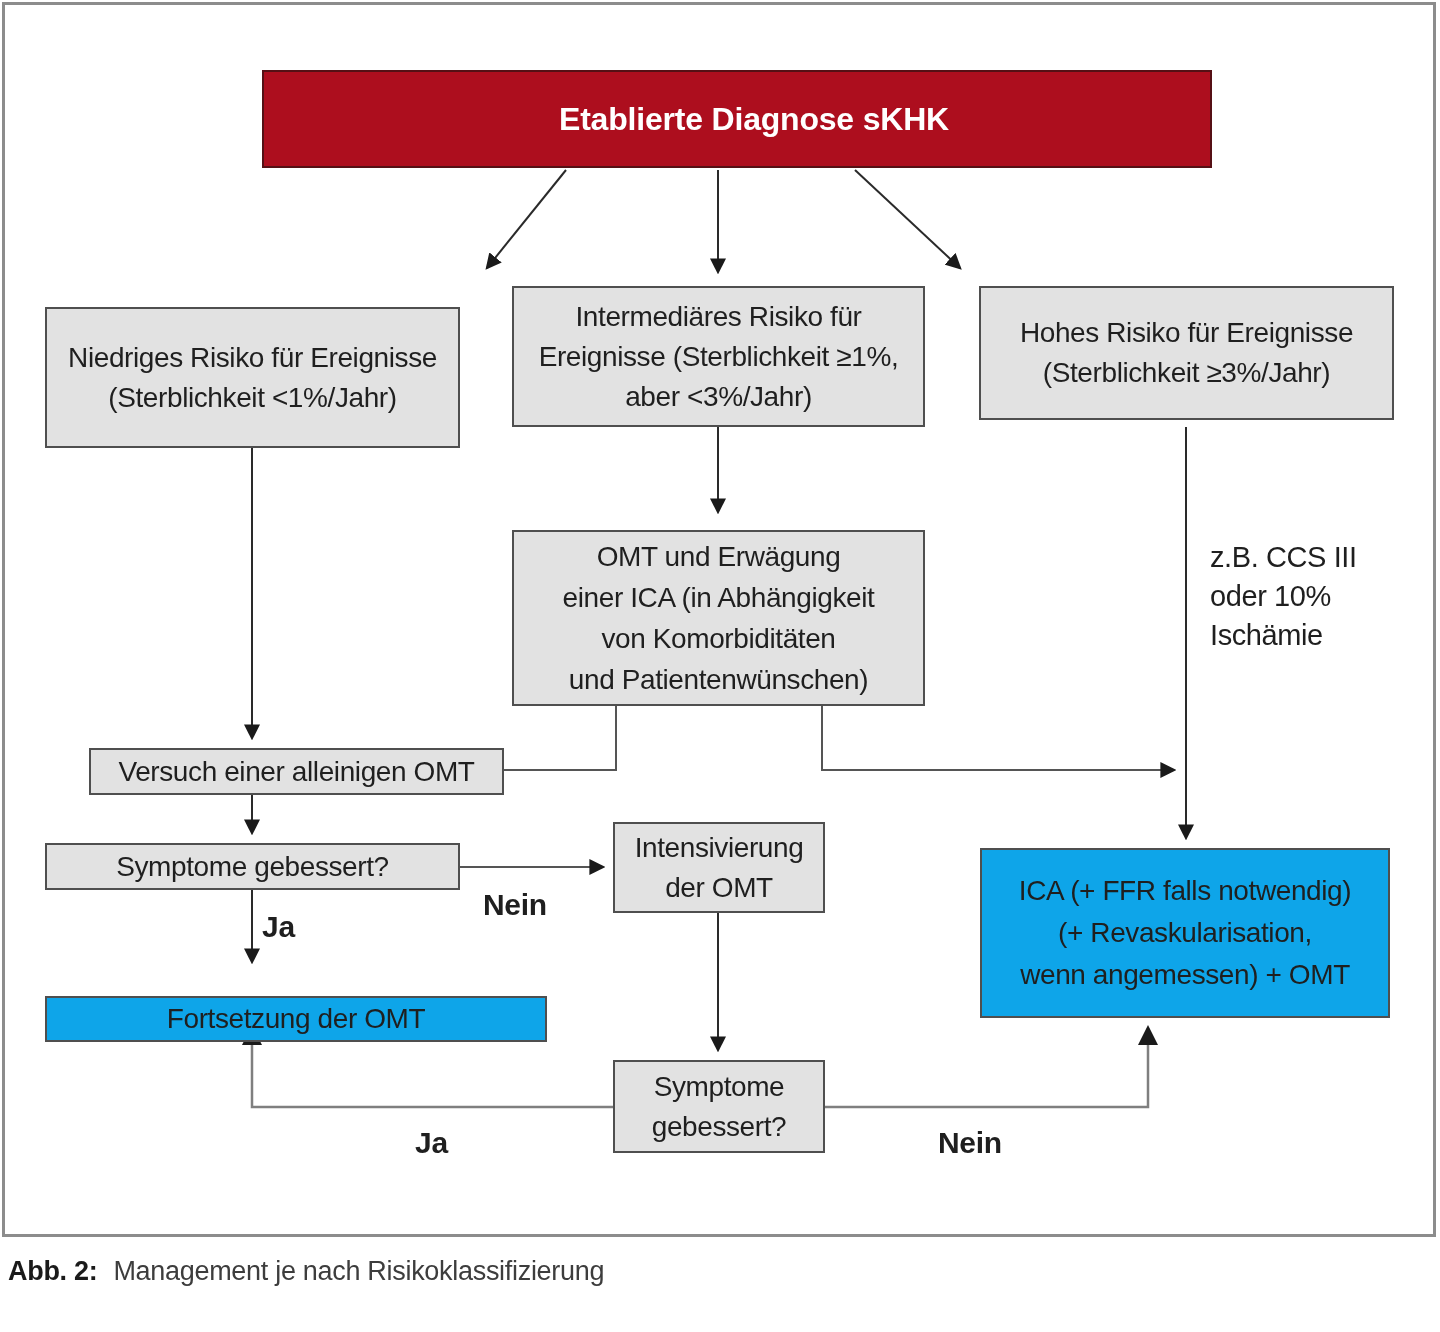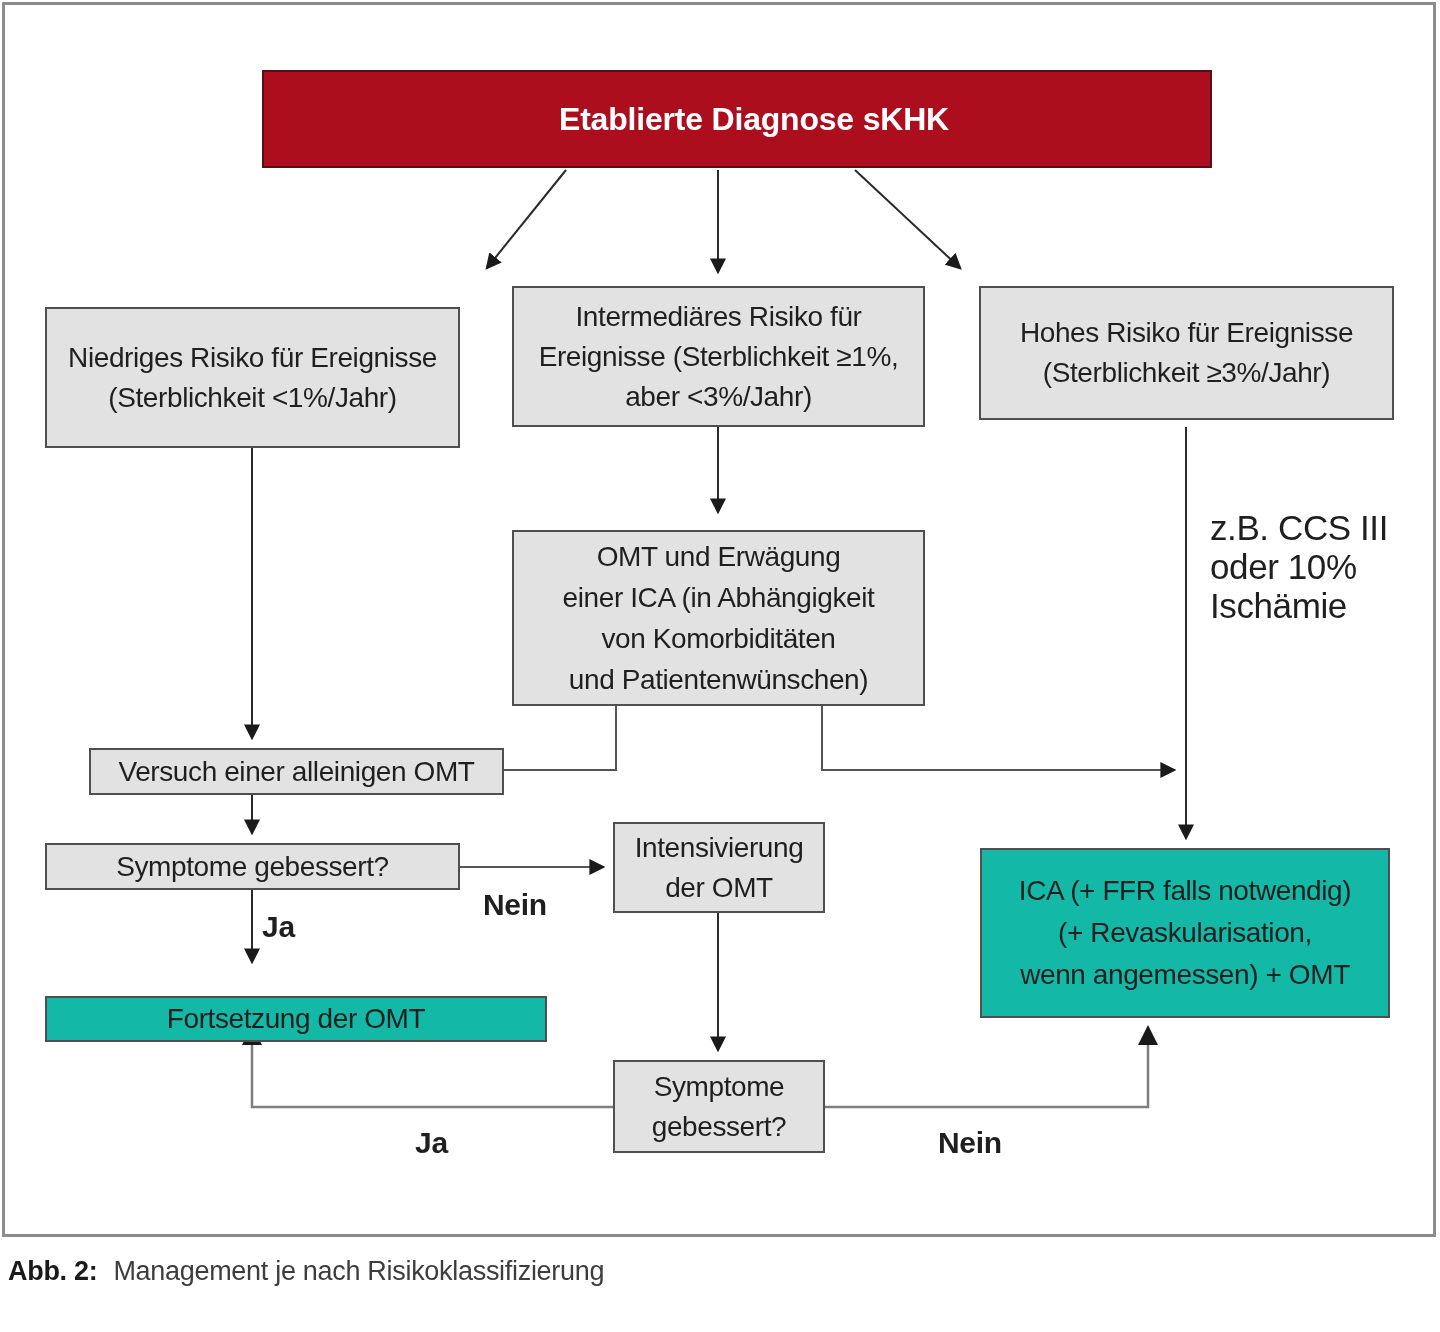--- a/index.html
+++ b/index.html
@@ -12,39 +12,39 @@
     position:absolute;left:2px;top:2px;width:1434px;height:1235px;
     border:3px solid #8c8c8c;box-sizing:border-box;background:#ffffff;
   }
   svg.lines{position:absolute;left:0;top:0;width:1440px;height:1332px;pointer-events:none;}
   .box{
     position:absolute;box-sizing:border-box;display:flex;align-items:center;justify-content:center;
     text-align:center;white-space:pre-line;font-size:28px;letter-spacing:-0.4px;line-height:40px;
     border:2px solid #4f4f4f;
   }
   .light{background:#e2e2e2;}
-  .dark{background:#14b8a6;}
+  .dark{background:#0ea5e9;}
   .red{
     background:#ad0e1e;border:2px solid #551015;color:#ffffff;
     font-weight:bold;font-size:32px;letter-spacing:-0.2px;
   }
   .b-title{left:262px;top:70px;width:950px;height:98px;padding-left:34px;}
   .b-low{left:45px;top:299px;width:415px;height:141px;margin-top:8px;}
   .b-mid{left:512px;top:286px;width:413px;height:141px;}
   .b-high{left:979px;top:286px;width:415px;height:134px;}
   .b-omtica{left:512px;top:522px;width:413px;height:176px;line-height:41px;margin-top:8px;}
   .b-versuch{left:45px;top:748px;width:415px;height:47px;margin-left:44px;}
   .b-sympt1{left:45px;top:843px;width:415px;height:47px;}
   .b-fortsetzung{left:45px;top:996px;width:502px;height:46px;}
   .b-intensiv{left:613px;top:822px;width:212px;height:91px;}
   .b-ica{left:980px;top:848px;width:410px;height:170px;line-height:42px;}
   .b-sympt2{left:613px;top:1060px;width:212px;height:93px;}
   .side-note{
-    position:absolute;left:1210px;top:508px;width:210px;
-    font-size:35px;line-height:39px;white-space:pre-line;letter-spacing:-0.4px;
+    position:absolute;left:1210px;top:538px;width:210px;
+    font-size:29px;line-height:39px;white-space:pre-line;letter-spacing:-0.4px;
   }
   .edge-label{
     position:absolute;font-weight:bold;font-size:30px;letter-spacing:-0.3px;
   }
   .lbl-nein1{left:483px;top:888px;}
   .lbl-ja1{left:262px;top:910px;}
   .lbl-ja2{left:415px;top:1126px;}
   .lbl-nein2{left:938px;top:1126px;}
   .caption{
     position:absolute;left:8px;top:1256px;font-size:27px;letter-spacing:-0.3px;color:#3d3d3d;

